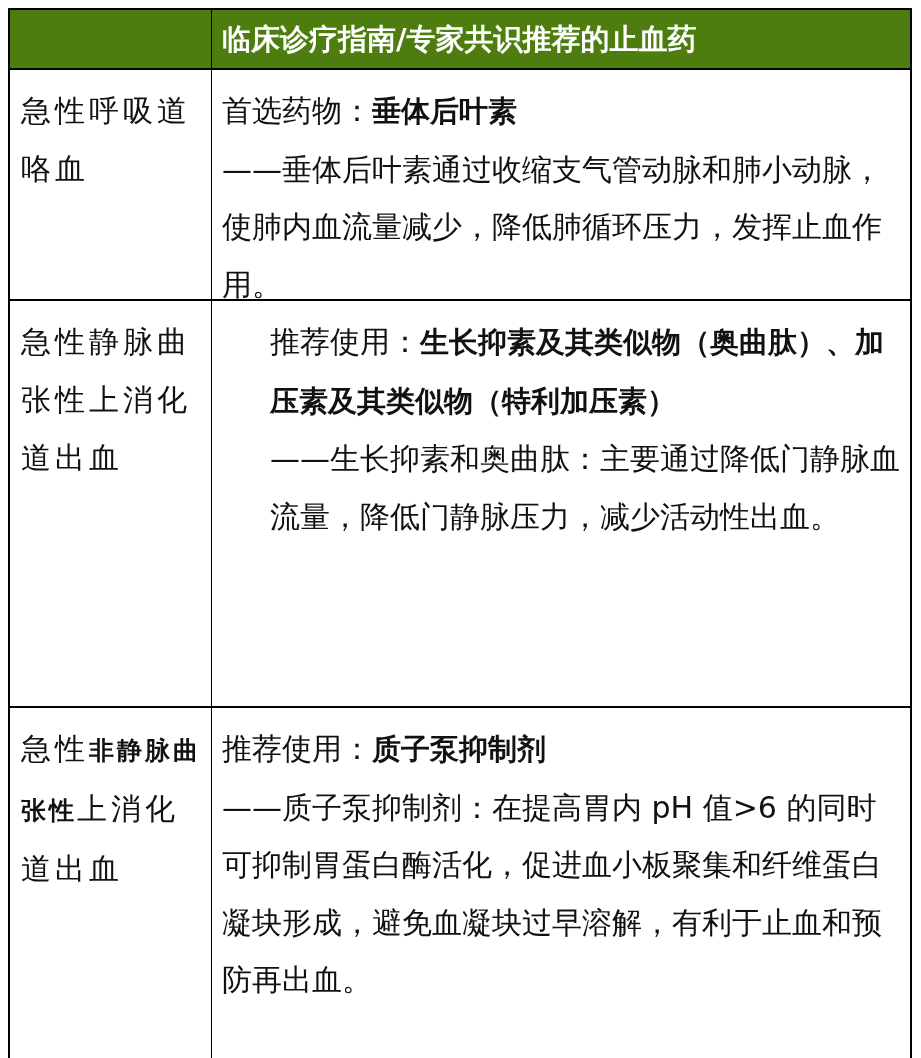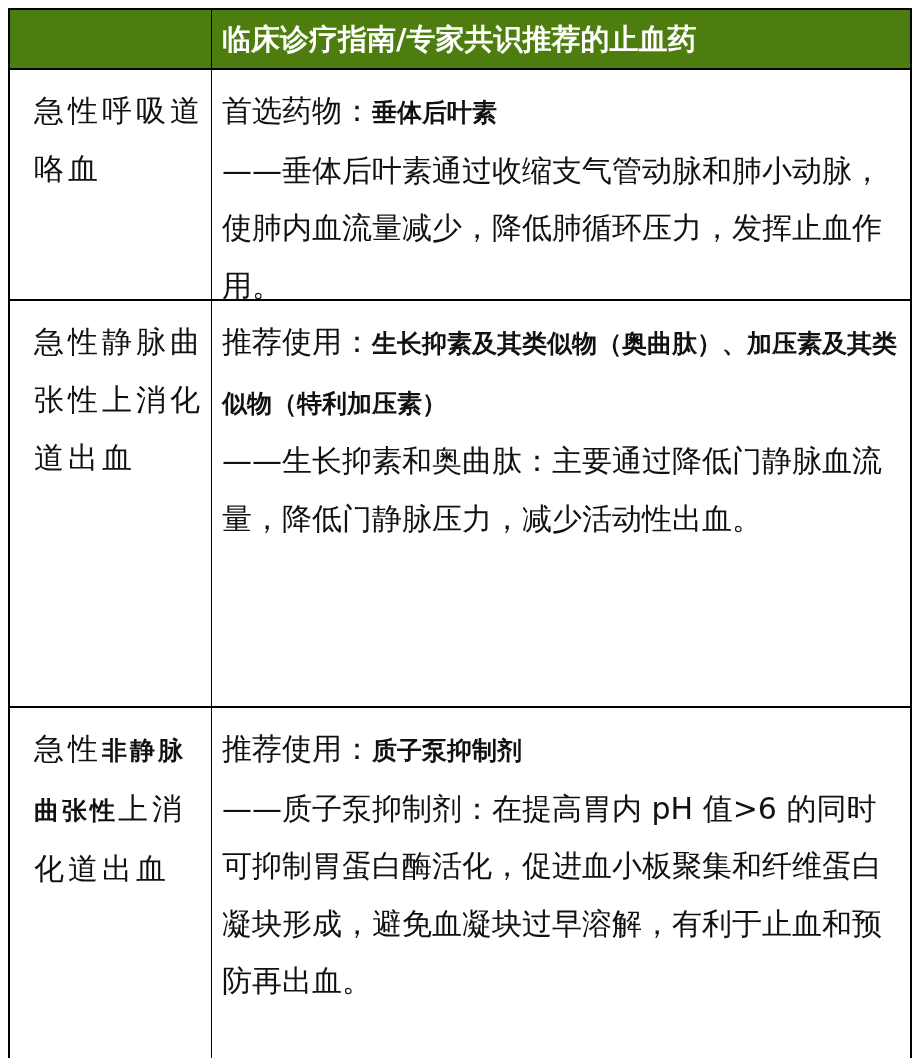--- a/index.html
+++ b/index.html
@@ -26,21 +26,21 @@
     .row {
       display: flex;
       border-top: 2px solid #000;
       box-sizing: border-box;
     }
     .row:first-child { border-top: none; }
     .col-left {
       width: 202px;
       border-right: 1.5px solid #000;
       box-sizing: border-box;
-      padding: 12px 4px 0 24px;
+      padding: 12px 4px 0 11px;
     }
     .col-right {
       flex: 1;
       box-sizing: border-box;
       padding: 12px 6px 0 10px;
     }
     .header-row {
       height: 58px;
       background: #4d7c0f;
     }
@@ -65,24 +65,24 @@
       letter-spacing: 3px;
     }
     .txt {
       font-size: 30px;
       line-height: 57.5px;
       word-break: break-all;
     }
     .txt .lead { }
     .txt .drug {
       font-weight: bold;
-      font-size: 25px;
+      font-size: 29px;
     }
     .row1 { height: 231px; }
-    .row2 { height: 407px; }
+    .row2 { height: 407px; gap: 48px; }
     .row3 { height: 362px; }
     .footer-row {
       height: 58px;
       justify-content: flex-start;
       align-items: center;
     }
     .footer {
       font-size: 30px;
       line-height: 58px;
       height: 58px;

